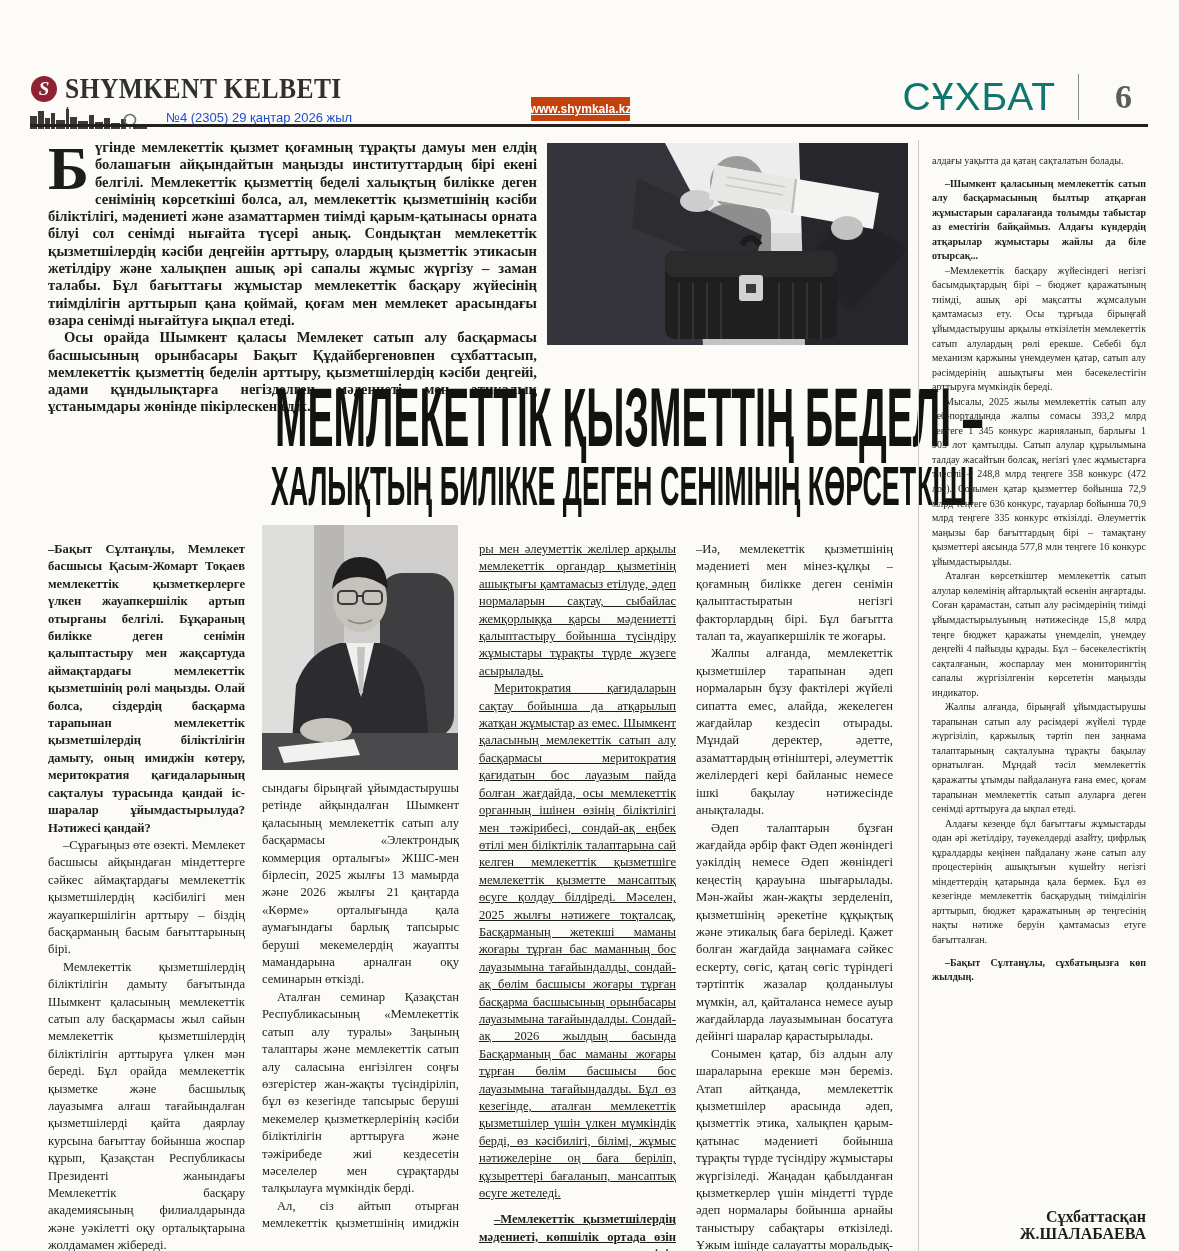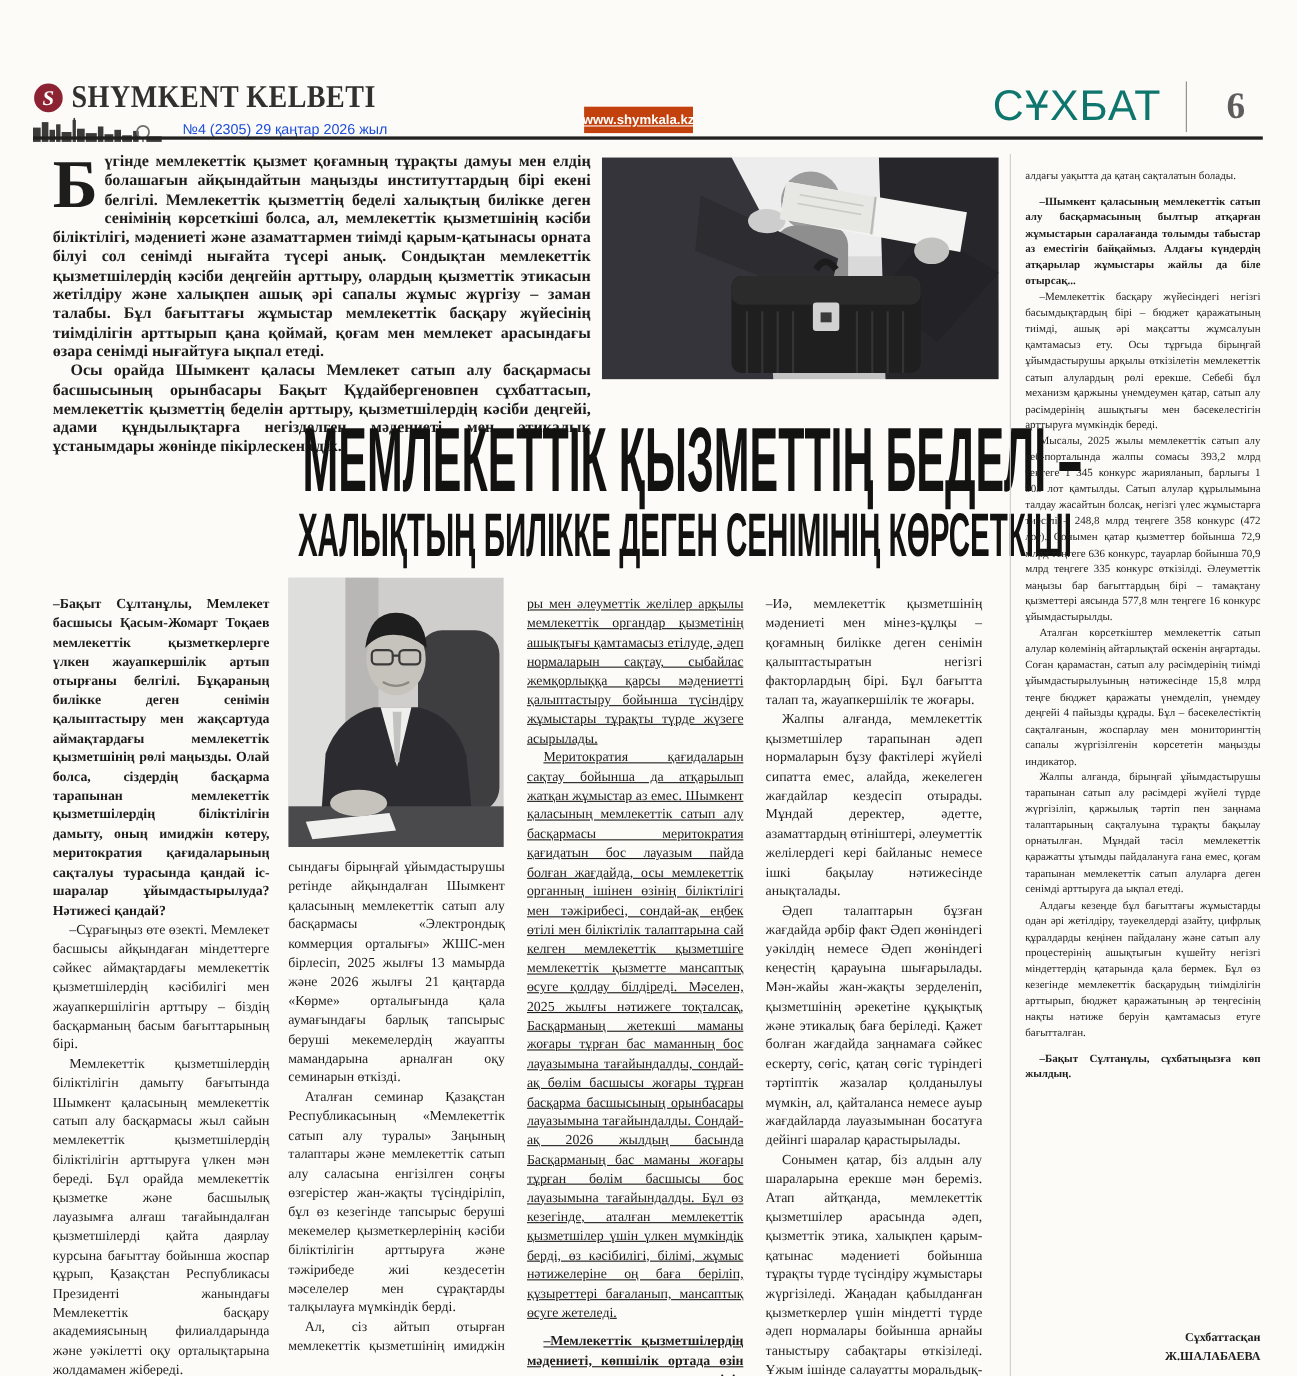--- a/index.html
+++ b/index.html
@@ -57,21 +57,21 @@
   .para.bold{margin-top:9px;}
   .para:first-child{margin-top:0;}
   
   .vdivider{position:absolute;left:918px;top:140px;width:1px;height:1111px;background:#cfccc7;}
   .rcol{position:absolute;left:932px;top:138px;width:214px;height:1054px;overflow:hidden;
     font-size:10px;line-height:14.55px;text-align:justify;margin-top:16px;}
   .rcol .para{text-indent:13px;margin:0;}
   .rcol .para.flush{text-indent:0;}
   .rcol .para.bold{margin-top:8px;}
   .signature{position:absolute;left:932px;top:1198px;width:214px;background:#fcfbf8;
-    text-align:right;font-weight:700;font-size:11px;line-height:17px;padding-top:10px;}
+    text-align:right;font-weight:700;font-size:16px;line-height:17px;padding-top:10px;}
 </style>
 </head>
 <body>
 
 <div class="page">
 
   <div class="masthead">
     <div class="brand-row">
       <span style="display:inline-flex;">
         <svg width="28" height="28" viewBox="0 0 28 28" aria-hidden="true">

